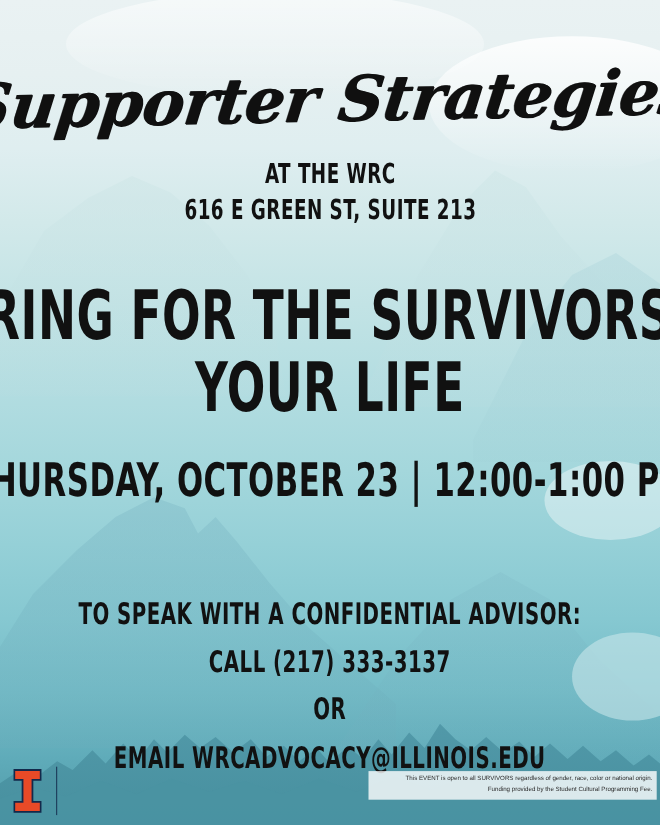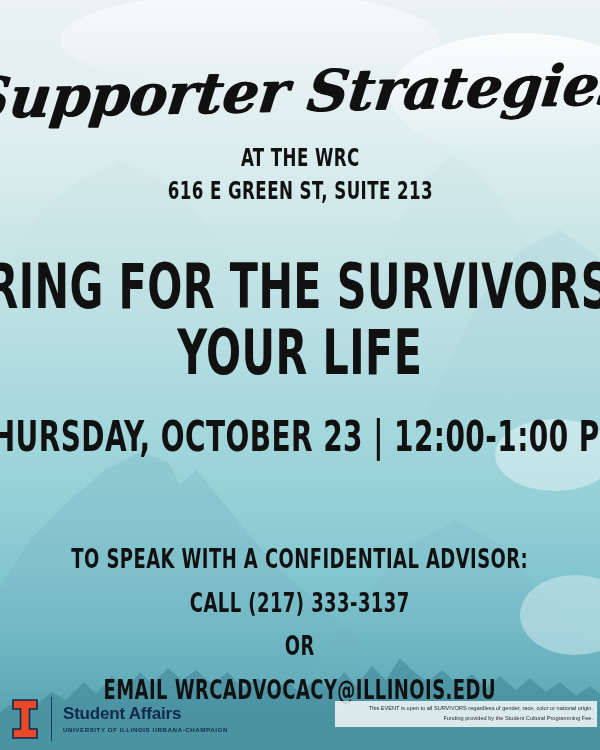--- a/index.html
+++ b/index.html
@@ -233,24 +233,20 @@
     <div class="logo-lockup">
 
       <div class="block-i">
         <svg width="26" height="40" viewBox="0 0 26 40">
           <path d="M1,1 H25 V10 H17.5 V30 H25 V39 H1 V30 H8.5 V10 H1 Z" fill="#E84A27" stroke="#13294B" stroke-width="1.6" stroke-linejoin="miter"></path>
         </svg>
       </div>
 
       <div class="divider"></div>
 
-      <div>
-        <div class="unit-name">Student Affairs</div>
-        <div class="unit-sub">UNIVERSITY OF ILLINOIS URBANA-CHAMPAIGN</div>
-      </div>
 
     </div>
 
     <div class="disclaimer">
       <span>This EVENT is open to all SURVIVORS regardless of gender, race, color or national origin.</span>
       <span>Funding provided by the Student Cultural Programming Fee.</span>
     </div>
 
   </div>
 

